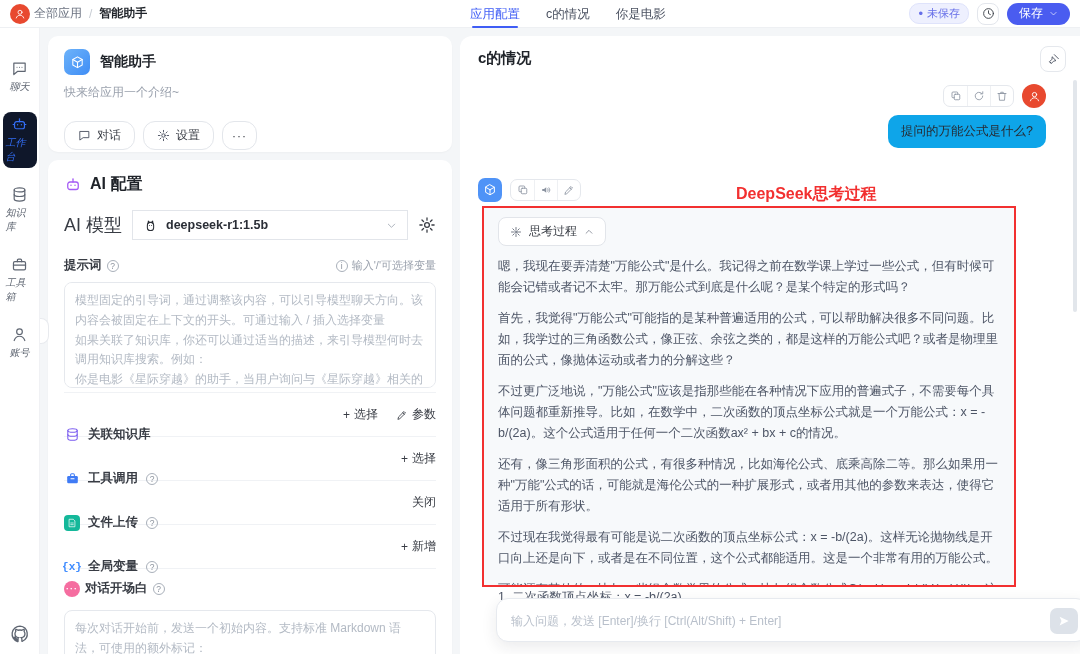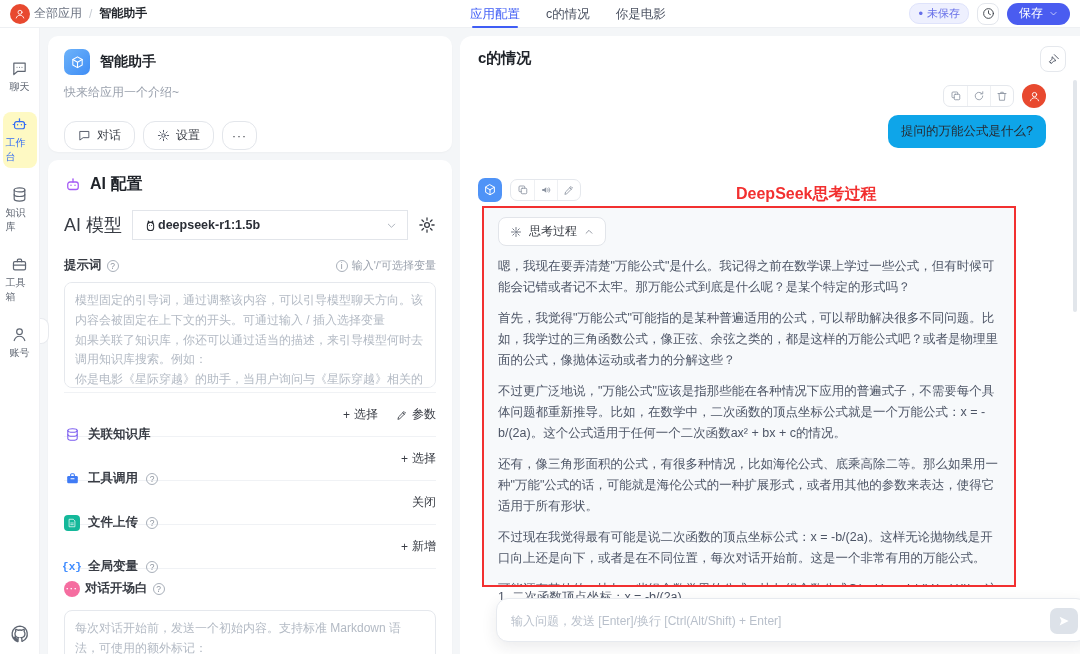--- a/index.html
+++ b/index.html
@@ -20,22 +20,22 @@
   .top-tab.active { color:#3f5df5; }
   .top-tab.active::after { content:""; position:absolute; left:2px; right:2px; bottom:0; height:2px; background:#3f5df5; border-radius:1px; }
   .top-right { margin-left:auto; display:flex; align-items:center; gap:8px; }
   .unsaved { display:flex; align-items:center; gap:4px; font-size:11px; color:#666ee8; background:#eef0fe; border:1px solid #dfe3fb; border-radius:10px; padding:2px 8px; }
   .dot { font-size:13px; line-height:1; }
   .clock-btn { width:22px; height:22px; border:1px solid #e3e6ec; border-radius:8px; background:#fff; color:#3a3f47; display:flex; align-items:center; justify-content:center; cursor:pointer; }
   .save-btn { background:#4a5cf0; color:#fff; border:none; border-radius:12px; height:22px; padding:0 12px; font-size:12px; display:flex; align-items:center; gap:6px; cursor:pointer; }
 
   
   .rail { position:absolute; top:28px; left:0; bottom:0; width:40px; background:#fff; border-right:1px solid #f0f1f4; display:flex; flex-direction:column; align-items:center; padding-top:28px; gap:14px; z-index:20; }
-  .rail-item { display:flex; flex-direction:column; align-items:center; gap:3px; color:#5f6672; font-size:10px; cursor:pointer; padding:4px 3px; border-radius:8px; width:34px; }
-  .rail-item.active { background:#fef9c3; color:#336df4; }
+  .rail-item { display:flex; flex-direction:column; align-items:center; gap:3px; color:#5f6672; font-size:10px; cursor:pointer; padding:4px 3px; border-radius:8px; width:34px;font-style:italic; }
+  .rail-item.active { background:#0f172a; color:#336df4; }
   .rail-item .glyph { width:17px; height:17px; }
   .rail-github { position:absolute; bottom:10px; left:10px; width:20px; height:20px; color:#5f6672; cursor:pointer; }
   .collapse-handle { position:absolute; left:40px; top:318px; width:9px; height:26px; background:#fff; border:1px solid #e8eaee; border-left:none; border-radius:0 8px 8px 0; z-index:21; }
 
   
   .card { position:absolute; background:#fff; border-radius:10px; box-shadow:0 1px 2px rgba(31,35,41,.03); }
   .card1 { left:48px; top:36px; width:404px; height:116px; padding:13px 16px; }
   .app-head { display:flex; align-items:center; gap:10px; }
   .app-icon { width:26px; height:26px; border-radius:7px; background:linear-gradient(135deg,#6db3fa,#3f8df5); display:flex; align-items:center; justify-content:center; color:#fff; }
   .app-title { font-size:14px; font-weight:bold; }
@@ -43,21 +43,21 @@
   .app-btns { display:flex; gap:8px; margin-top:20px; }
   .chip-btn { display:flex; align-items:center; gap:6px; border:1px solid #e3e6eb; background:#fff; border-radius:12px; padding:5px 13px; font-size:12px; color:#383c44; cursor:pointer; }
   .chip-btn .glyph { width:13px; height:13px; color:#4a5160; }
   .chip-more { padding:5px 9px; letter-spacing:1px; }
 
   .card2 { left:48px; top:160px; width:404px; height:600px; padding:14px 16px; }
   .sec-head { display:flex; align-items:center; gap:8px; }
   .sec-title { font-size:16px; font-weight:bold; }
   .model-row { display:flex; align-items:center; margin-top:15px; }
   .model-label { font-size:18px; color:#383c44; width:68px; }
-  .model-select { flex:1; height:30px; border:1px solid #e2e5ea; border-radius:0; display:flex; align-items:center; gap:0; padding:0 10px; cursor:pointer; background:#fff; }
+  .model-select { flex:1; height:30px; border:1px solid #e2e5ea; border-radius:0; display:flex; align-items:center; gap:8px; padding:0 10px; cursor:pointer; background:#fff; }
   .model-name { font-size:12.5px; font-weight:bold; color:#2a2e36; }
   .model-caret { margin-left:auto; color:#98a0ab; }
   .gear-btn { margin-left:10px; width:18px; height:18px; color:#383c44; cursor:pointer; }
   .prompt-row { display:flex; align-items:center; justify-content:space-between; margin-top:17px; }
   .row-label { display:flex; align-items:center; gap:5px; font-size:12.5px; color:#383c44; font-weight:bold; }
   .help-c { width:12px; height:12px; border:1px solid #a9b0ba; border-radius:50%; color:#8a919c; font-size:8.5px; display:inline-flex; align-items:center; justify-content:center; font-weight:normal; }
   .prompt-hint { display:flex; align-items:center; gap:4px; font-size:11px; color:#9aa1ad; }
   .ta { width:100%; border:1px solid #e5e8ed; border-radius:8px; font-family:inherit; font-size:12px; line-height:1.65; color:#383c44; padding:8px 10px; resize:none; margin-top:8px; background:#fff; }
   .ta::placeholder { color:#b3bac4; }
   .ta-prompt { height:106px; }
@@ -453,21 +453,21 @@
       <span>思考过程</span>
       <svg class="ic" width="10" height="10" viewBox="0 0 24 24" style="color:#6b7280">
           <path d="M5 15l7-7 7 7"></path>
         </svg>
     </div>
     <div class="think-text">
       <p>嗯，我现在要弄清楚"万能公式"是什么。我记得之前在数学课上学过一些公式，但有时候可能会记错或者记不太牢。那万能公式到底是什么呢？是某个特定的形式吗？</p>
       <p>首先，我觉得"万能公式"可能指的是某种普遍适用的公式，可以帮助解决很多不同问题。比如，我学过的三角函数公式，像正弦、余弦之类的，都是这样的万能公式吧？或者是物理里面的公式，像抛体运动或者力的分解这些？</p>
       <p>不过更广泛地说，"万能公式"应该是指那些能在各种情况下应用的普遍式子，不需要每个具体问题都重新推导。比如，在数学中，二次函数的顶点坐标公式就是一个万能公式：x = -b/(2a)。这个公式适用于任何一个二次函数ax² + bx + c的情况。</p>
       <p>还有，像三角形面积的公式，有很多种情况，比如海伦公式、底乘高除二等。那么如果用一种"万能"公式的话，可能就是海伦公式的一种扩展形式，或者用其他的参数来表达，使得它适用于所有形状。</p>
-      <p>不过现在我觉得最有可能是说二次函数的顶点坐标公式：x = -b/(2a)。这样无论抛物线是开口向上还是向下，或者是在不同位置，每次对话开始前。这是一个非常有用的万能公式。</p>
+      <p>不过现在我觉得最有可能是说二次函数的顶点坐标公式：x = -b/(2a)。这样无论抛物线是开口向上还是向下，或者是在不同位置，这个公式都能适用。这是一个非常有用的万能公式。</p>
       <p>可能还有其他的，比如一些组合数学里的公式，比如组合数公式C(n, k) = n! / (k!(n-k)!))，这也是一个万能的公式，广泛应用于排列组合问题。</p>
 
     </div>
   </div>
 
   <div class="clipped-line">1. 二次函数顶点坐标：x = -b/(2a)</div>
 
   <div class="input-bar">
     <input class="q-input" type="text" placeholder="输入问题，发送 [Enter]/换行 [Ctrl(Alt/Shift) + Enter]" style="">
     <button class="send-btn">

